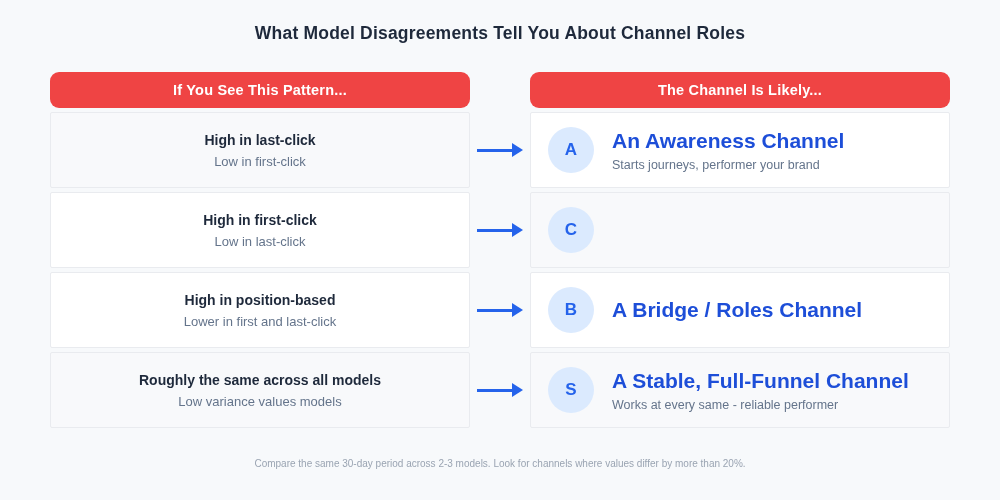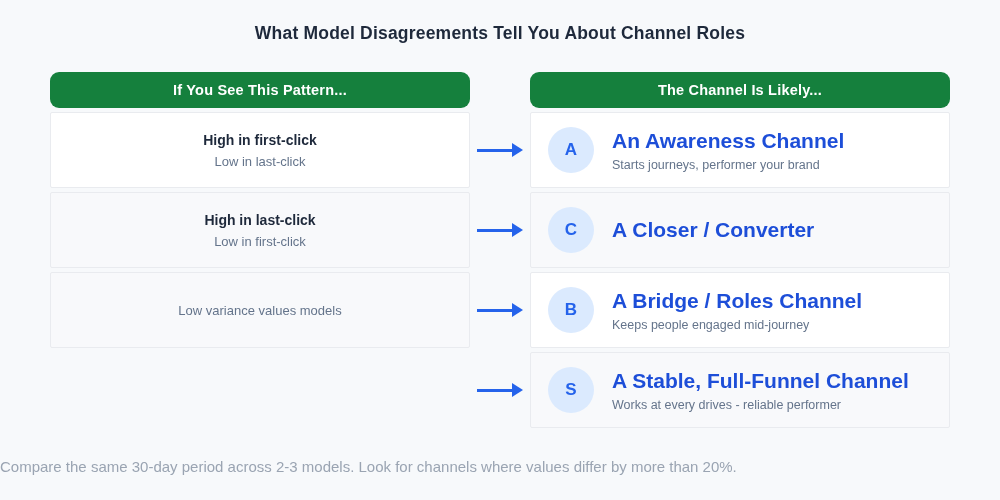--- a/index.html
+++ b/index.html
@@ -17,21 +17,21 @@
     font-size: 17.5px; font-weight: bold; color: #1E293B;
     letter-spacing: 0.2px;
   }
 
   .column { position: absolute; top: 72px; width: 420px; }
   .column-left  { left: 50px; }
   .column-right { left: 530px; }
 
   .col-header {
     height: 36px; border-radius: 9px;
-    background: #15803d;
+    background: #ef4444;
     color: #FFFFFF; font-weight: bold; font-size: 14.5px;
     display: flex; align-items: center; justify-content: center;
     letter-spacing: 0.2px;
   }
 
   .rows { display: flex; flex-direction: column; gap: 4px; margin-top: 4px; }
 
   .card {
     box-sizing: border-box;
     height: 76px;
@@ -75,76 +75,79 @@
   .arrow-line { width: 35px; height: 3px; background: #2563EB; }
   .arrow-head {
     width: 0; height: 0;
     border-left: 11px solid #2563EB;
     border-top: 7px solid transparent;
     border-bottom: 7px solid transparent;
   }
 
   .footer-note {
     position: absolute; top: 458px; left: 0; width: 100%;
-    text-align: left;
-    font-size: 15px; color: #9AA4B2;
+    text-align: center;
+    font-size: 10px; color: #9AA4B2;
   }
 </style>
 </head>
 <body>
 
 <div class="canvas">
 
   <div class="page-title">What Model Disagreements Tell You About Channel Roles</div>
 
   <div class="column column-left">
     <div class="col-header">If You See This Pattern...</div>
     <div class="rows">
+      <div class="card pattern-card alt">
+        <div class="pattern-title">High in last-click</div>
+        <div class="pattern-sub">Low in first-click</div>
+      </div>
       <div class="card pattern-card">
         <div class="pattern-title">High in first-click</div>
         <div class="pattern-sub">Low in last-click</div>
       </div>
-      <div class="card pattern-card alt">
-        <div class="pattern-title">High in last-click</div>
-        <div class="pattern-sub">Low in first-click</div>
+      <div class="card pattern-card">
+        <div class="pattern-title">High in position-based</div>
+        <div class="pattern-sub">Lower in first and last-click</div>
       </div>
       <div class="card pattern-card alt">
+        <div class="pattern-title">Roughly the same across all models</div>
         <div class="pattern-sub">Low variance values models</div>
       </div>
     </div>
   </div>
 
   <div class="column column-right">
     <div class="col-header">The Channel Is Likely...</div>
     <div class="rows">
       <div class="card channel-card">
         <div class="badge">A</div>
         <div class="channel-text">
           <div class="channel-title">An Awareness Channel</div>
           <div class="channel-sub">Starts journeys, performer your brand</div>
         </div>
       </div>
       <div class="card channel-card alt">
         <div class="badge">C</div>
         <div class="channel-text">
-          <div class="channel-title">A Closer / Converter</div>
         </div>
       </div>
       <div class="card channel-card">
         <div class="badge">B</div>
         <div class="channel-text">
           <div class="channel-title">A Bridge / Roles Channel</div>
-          <div class="channel-sub">Keeps people engaged mid-journey</div>
         </div>
       </div>
       <div class="card channel-card alt">
         <div class="badge">S</div>
         <div class="channel-text">
           <div class="channel-title">A Stable, Full-Funnel Channel</div>
-          <div class="channel-sub">Works at every drives - reliable performer</div>
+          <div class="channel-sub">Works at every same - reliable performer</div>
         </div>
       </div>
     </div>
   </div>
 
   <div class="arrow" style="top: 142px;">
     <div class="arrow-line"></div>
     <div class="arrow-head"></div>
   </div>
   <div class="arrow" style="top: 222px;">

